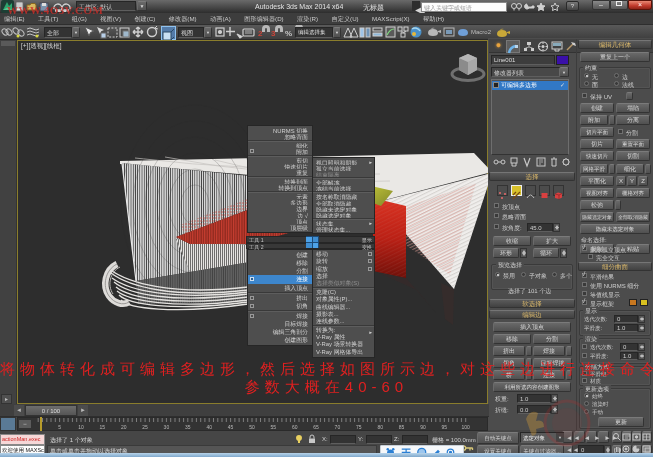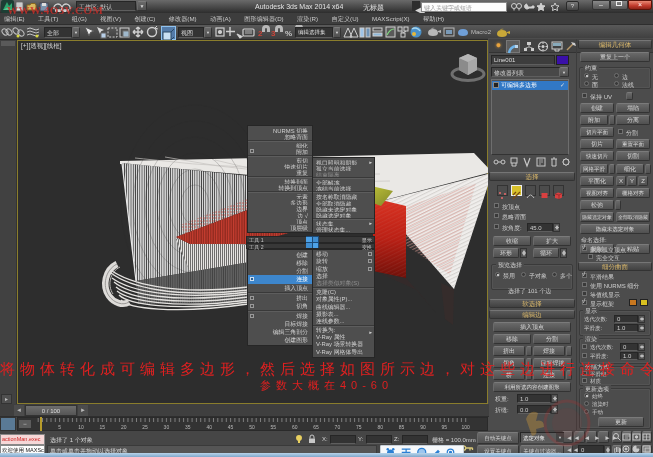--- a/index.html
+++ b/index.html
@@ -242,21 +242,21 @@
 <polygon points="356,158 389,166 389,238 356,231" fill="url(#rg)"></polygon>
 <polygon points="356,158 389,166 389,238 356,231" fill="url(#ds)" opacity=".07"></polygon>
 
 <polygon points="350,145 376,151 364,166 345,159" fill="url(#yg)"></polygon>
 
 <polygon points="424,243 437,249 436,285 428,279" fill="#4a2a28" opacity=".3"></polygon>
 <polygon points="362,233 389,238 420,274 400,250" fill="#5a2320" opacity=".18"></polygon>
 </svg>
 
 <div class="abs" style="left:0;top:360px;width:653px;text-align:center;font-size:15px;color:#e02020;z-index:40;letter-spacing:5px;white-space:nowrap">将物体转化成可编辑多边形，然后选择如图所示边，对这些边进行连接命令，</div>
-<div class="abs" style="left:0;top:378px;width:653px;text-align:center;font-size:11px;color:#e02020;z-index:40;letter-spacing:5px">参数大概在40-60</div>
+<div class="abs" style="left:0;top:378px;width:653px;text-align:center;font-size:15px;color:#e02020;z-index:40;letter-spacing:5px">参数大概在40-60</div>
 
 <div class="abs" style="left:247px;top:125px;width:66px;background:#4e4e4e;border:1px solid #262626;z-index:30;padding:1px 0">
  <div class="mrow" style="height:6.4px;text-align:right;padding-right:4px">NURMS 切换</div>
  <div class="mrow" style="height:6.4px;text-align:right;padding-right:4px">忽略背面</div>
  <div class="msep"></div>
  <div class="mrow" style="height:6.4px;text-align:right;padding-right:4px">细化</div>
  <div class="mrow" style="height:6.4px;text-align:right;padding-right:4px">附加 <span style="position:absolute;left:2px;top:1px;width:4px;height:4px;border:1px solid #999"></span></div>
  <div class="msep"></div>
  <div class="mrow" style="height:6.4px;text-align:right;padding-right:4px">剪切</div>
  <div class="mrow" style="height:6.4px;text-align:right;padding-right:4px">快速切片</div>

